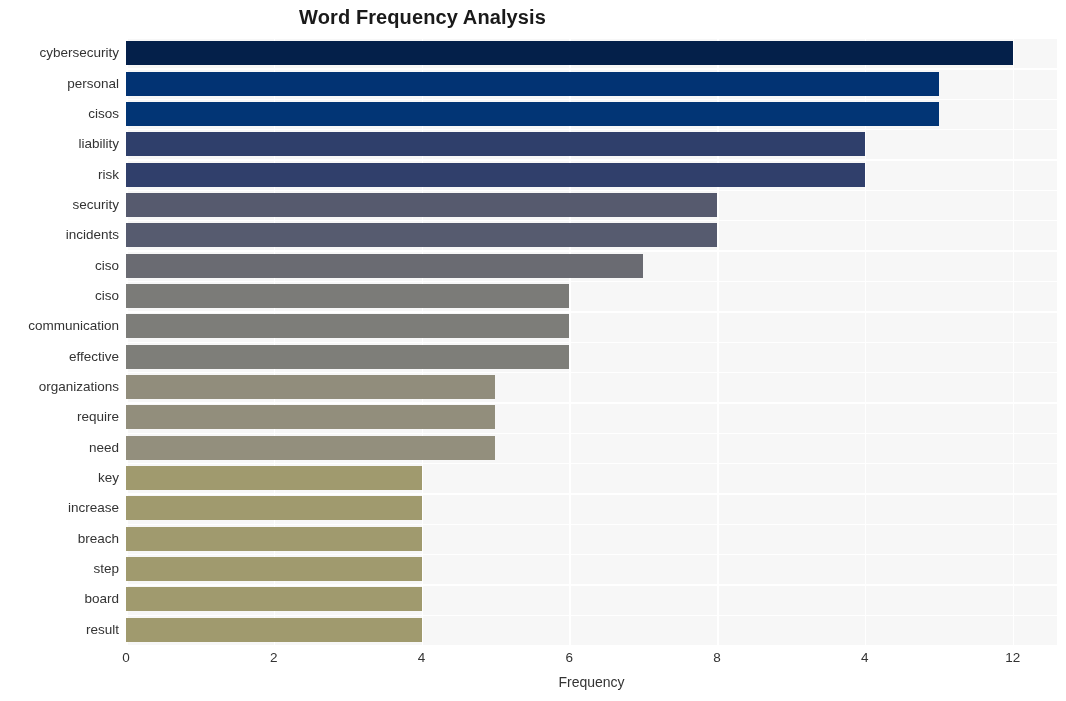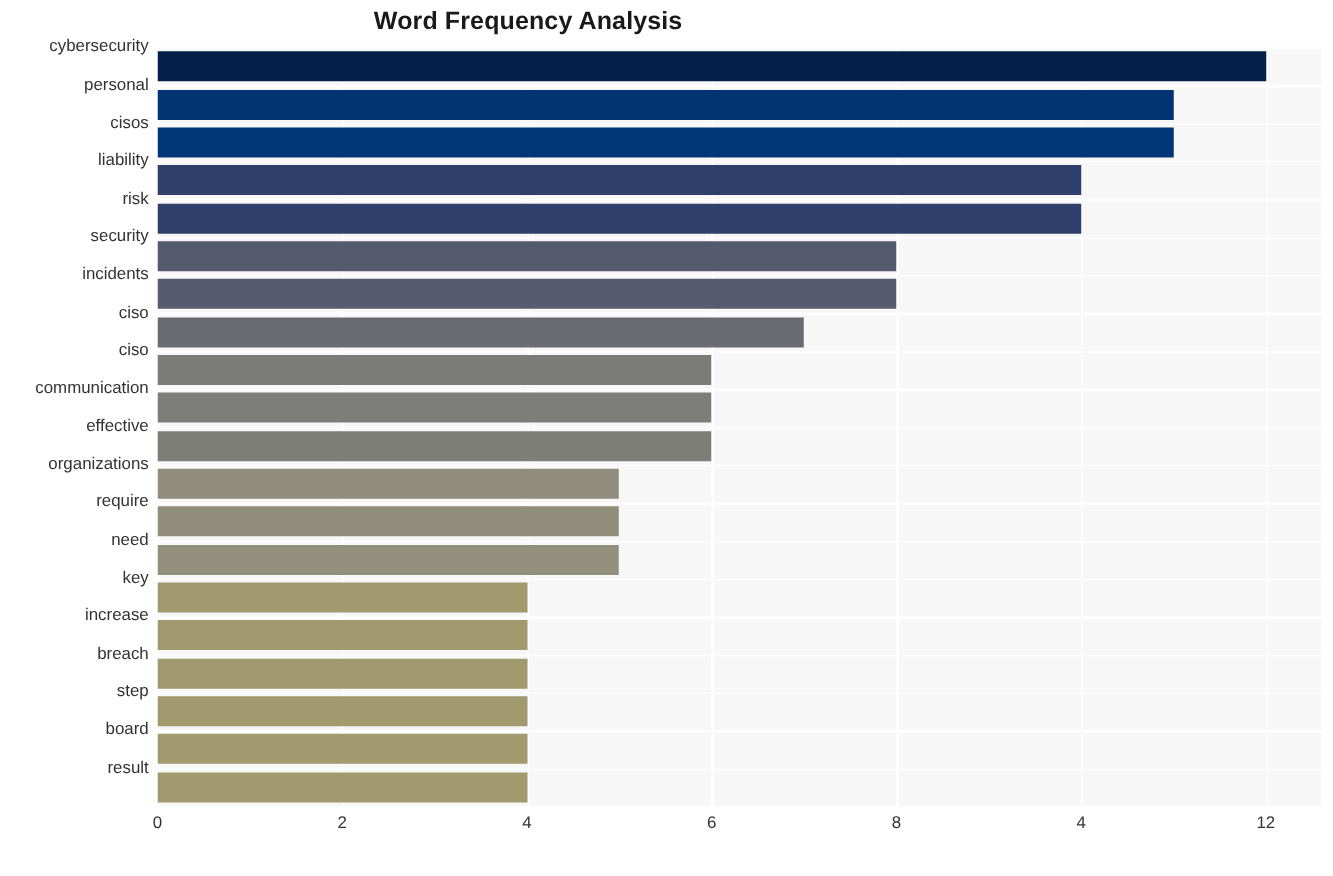--- a/index.html
+++ b/index.html
@@ -58,21 +58,21 @@
   .bar {
     position: absolute;
     left: 0;
     height: 24px;
     border-radius: 0;
   }
   
   #ylabels {
     position: absolute;
     left: 0;
-    top: 22px;
+    top: 38px;
     width: 119px;
     height: 607px;
   }
   .ytick {
     position: absolute;
     right: 0;
     width: 119px;
     text-align: right;
     font-size: 13.5px;
     color: #333333;
@@ -186,14 +186,15 @@
   <div id="xlabels">
       <div class="xtick" style="left: 126px;">0</div>
       <div class="xtick" style="left: 273.778px;">2</div>
       <div class="xtick" style="left: 421.556px;">4</div>
       <div class="xtick" style="left: 569.333px;">6</div>
       <div class="xtick" style="left: 717.111px;">8</div>
       <div class="xtick" style="left: 864.889px;">4</div>
       <div class="xtick" style="left: 1012.67px;">12</div>
     </div>
 
+  <div id="xaxis-title">Frequency</div>
 
 </div>
 
 </body></html>

